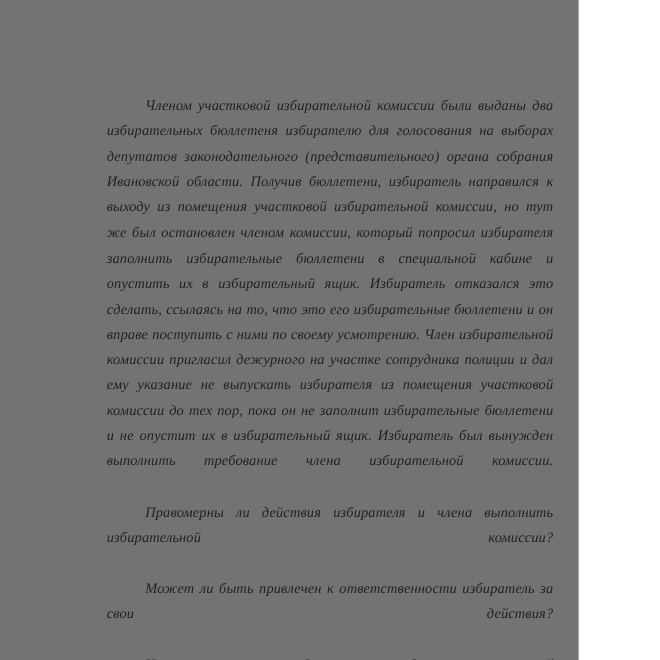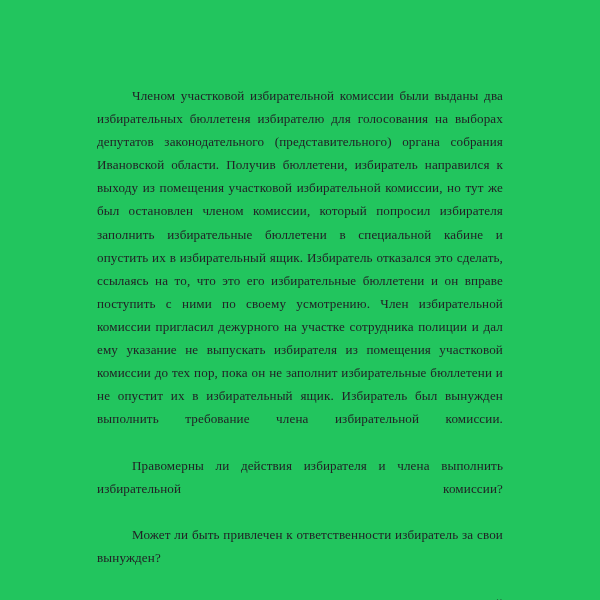--- a/index.html
+++ b/index.html
@@ -11,24 +11,25 @@
     width: 600px;
     height: 600px;
     background: #ffffff;
     font-family: "Liberation Serif", "DejaVu Serif", serif;
     -webkit-font-smoothing: antialiased;
     overflow: hidden;
   }
 
   #page {
     position: relative;
-    width: 600px;
+    width: 526px;
     height: 600px;
-    background: #22c55e;
+    background: #737373;
     box-sizing: border-box;
+    font-style: italic;
   }
 
   #document-body {
     position: absolute;
     left: 97px;
     top: 84px;
     width: 406px;
   }
 
   .para {
@@ -63,19 +64,19 @@
 <body>
 
 <div id="page">
 
   <div id="document-body">
 
     <p class="para">Членом участковой избирательной комиссии были выданы два избирательных бюллетеня избирателю для голосования на выборах депутатов законодательного (представительного) органа собрания Ивановской области. Получив бюллетени, избиратель направился к выходу из помещения участковой избирательной комиссии, но тут же был остановлен членом комиссии, который попросил избирателя заполнить избирательные бюллетени в специальной кабине и опустить их в избирательный ящик. Избиратель отказался это сделать, ссылаясь на то, что это его избирательные бюллетени и он вправе поступить с ними по своему усмотрению. Член избирательной комиссии пригласил дежурного на участке сотрудника полиции и дал ему указание не выпускать избирателя из помещения участковой комиссии до тех пор, пока он не заполнит избирательные бюллетени и не опустит их в избирательный ящик. Избиратель был вынужден выполнить требование члена избирательной комиссии.</p>
 
     <p class="para">Правомерны ли действия избирателя и члена выполнить избирательной комиссии?</p>
 
-    <p class="para">Может ли быть привлечен к ответственности избиратель за свои вынужден?</p>
+    <p class="para">Может ли быть привлечен к ответственности избиратель за свои действия?</p>
 
     <p class="para no-stretch">Какие меры вправе предпринять сотрудник полиции в этой ситуации?</p>
 
   </div>
 
 </div>
 
 </body></html>

